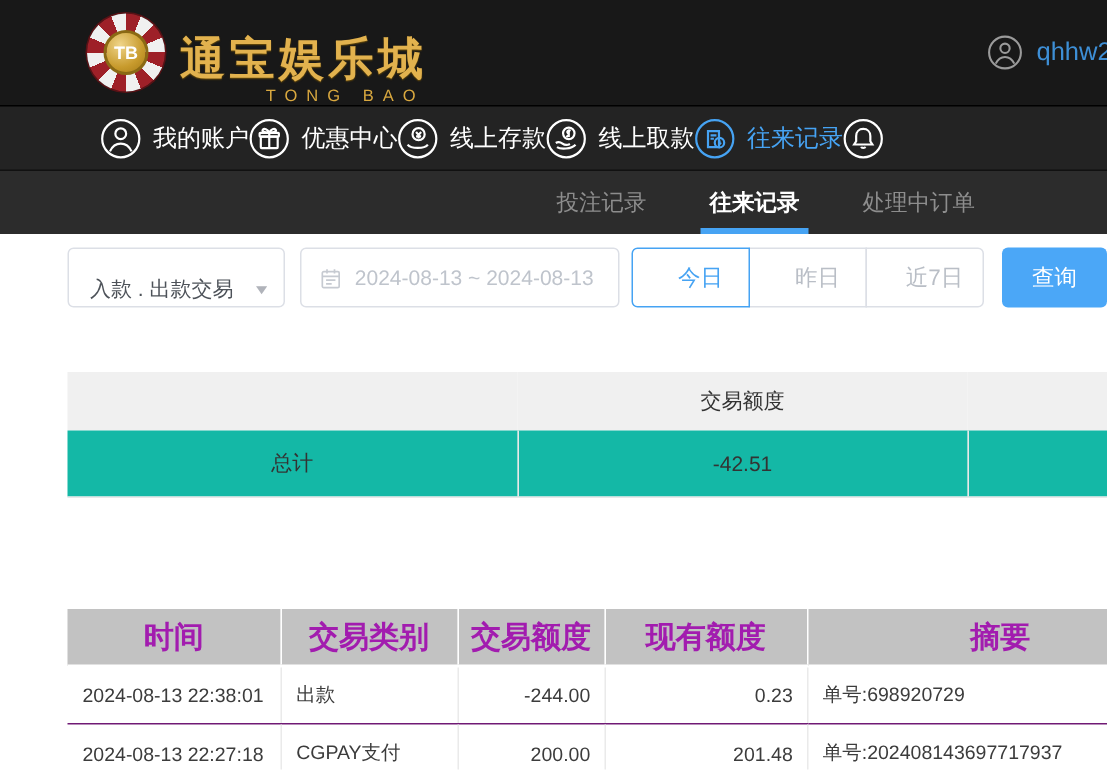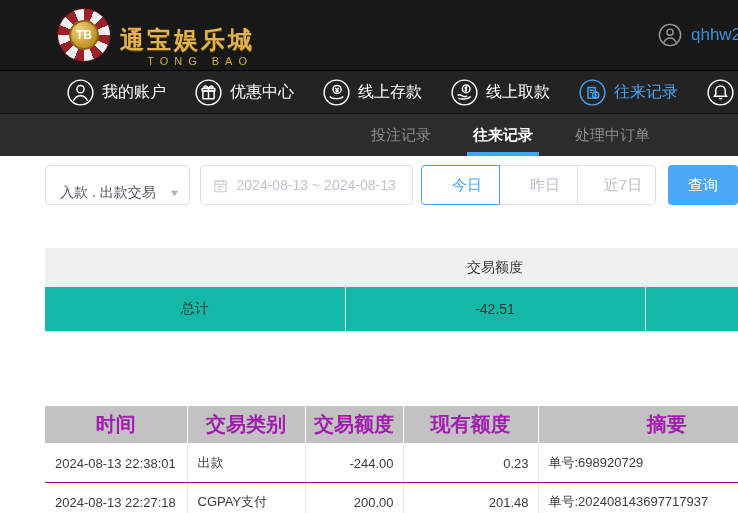--- a/index.html
+++ b/index.html
@@ -10,30 +10,30 @@
   .top-header { height:70px; background:#181818; display:flex; align-items:center; position:relative; }
   .logo { display:flex; align-items:center; margin-left:58px; }
   .chip { width:52px; height:52px; border-radius:50%; position:relative; flex:0 0 auto;
           background:repeating-conic-gradient(#9e2028 0 22.5deg, #f0f0f0 0 45deg);
           box-shadow:0 0 0 1px #5a1115; }
   .chip-center { position:absolute; inset:11px; border-radius:50%;
           background:radial-gradient(circle at 35% 30%, #efd489, #c89b2d 60%, #a57a16);
           border:2px solid #8a6914; color:#fff; font-size:12px; font-weight:bold;
           display:flex; align-items:center; justify-content:center; }
   .logo-text { margin-left:10px; display:flex; flex-direction:column; }
-  .brand-cn { font-size:24px; font-weight:bold; color:#e2b24e; letter-spacing:3px;
+  .brand-cn { font-size:30px; font-weight:bold; color:#e2b24e; letter-spacing:3px;
           text-shadow:0 1px 1px #6b4d08; line-height:1;margin-top:25px; }
   .brand-en { font-size:11px; color:#d9a83f; letter-spacing:6px; margin-top:3px; text-align:right; padding-right:2px; }
   .user-area { position:absolute; left:658px; top:0; height:70px; display:flex; align-items:center; gap:9px; }
   .user-area svg { width:24px; height:24px; color:#9a9a9a; display:block; }
   .username { font-size:17px; color:#3e8fd6; white-space:nowrap; }
 
   
   .nav-bar { height:44px; background:#232323; border-top:1px solid #000; border-bottom:1px solid #111;
-          display:flex; align-items:center; padding-left:67px; gap:29px; color:#fff; }
+          display:flex; align-items:center; padding-left:67px; color:#fff; }
   .nav-item { display:flex; align-items:center; gap:8px; font-size:16px; white-space:nowrap; cursor:pointer; }
   .nav-item.active { color:#46a3f3; }
   .nav-item svg { width:27px; height:27px; display:block; flex:0 0 auto; }
 
   
   .sub-tabs { height:42px; background:#2c2c2c; display:flex; padding-left:368px; gap:36px; }
   .tab { color:#8d8d8d; font-size:15px; display:flex; align-items:center; position:relative; padding:0 3px; cursor:pointer; }
   .tab.active { color:#fff; font-weight:bold; }
   .tab.active::after { content:""; position:absolute; left:-3px; right:-3px; bottom:0; height:4px; background:#46a3f3; }
 

